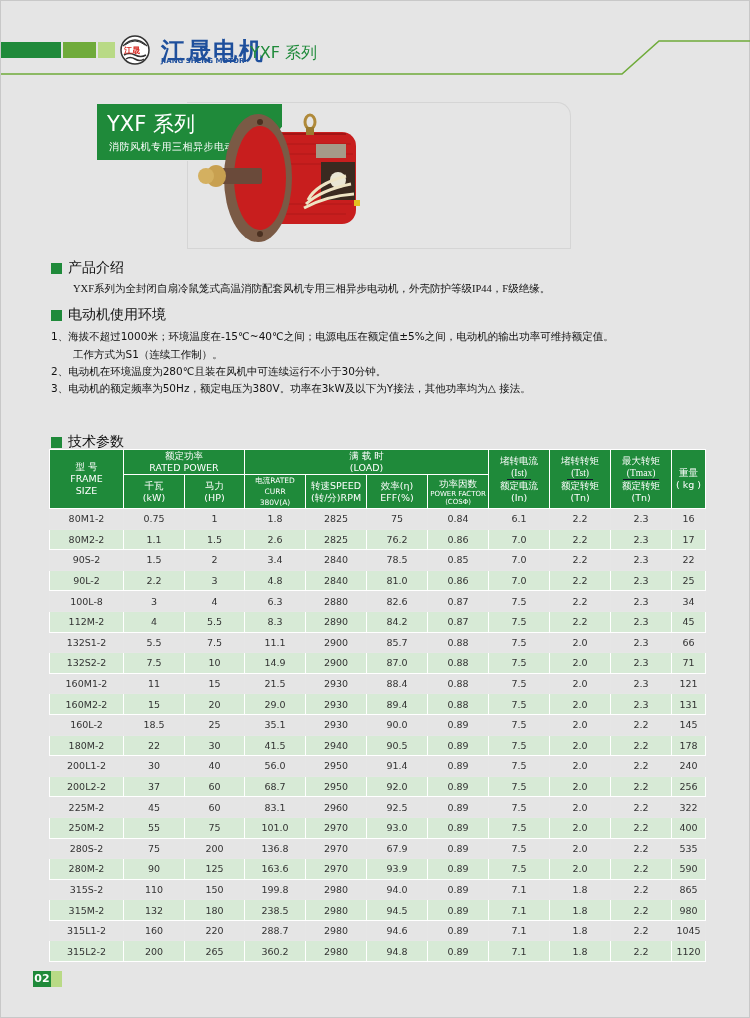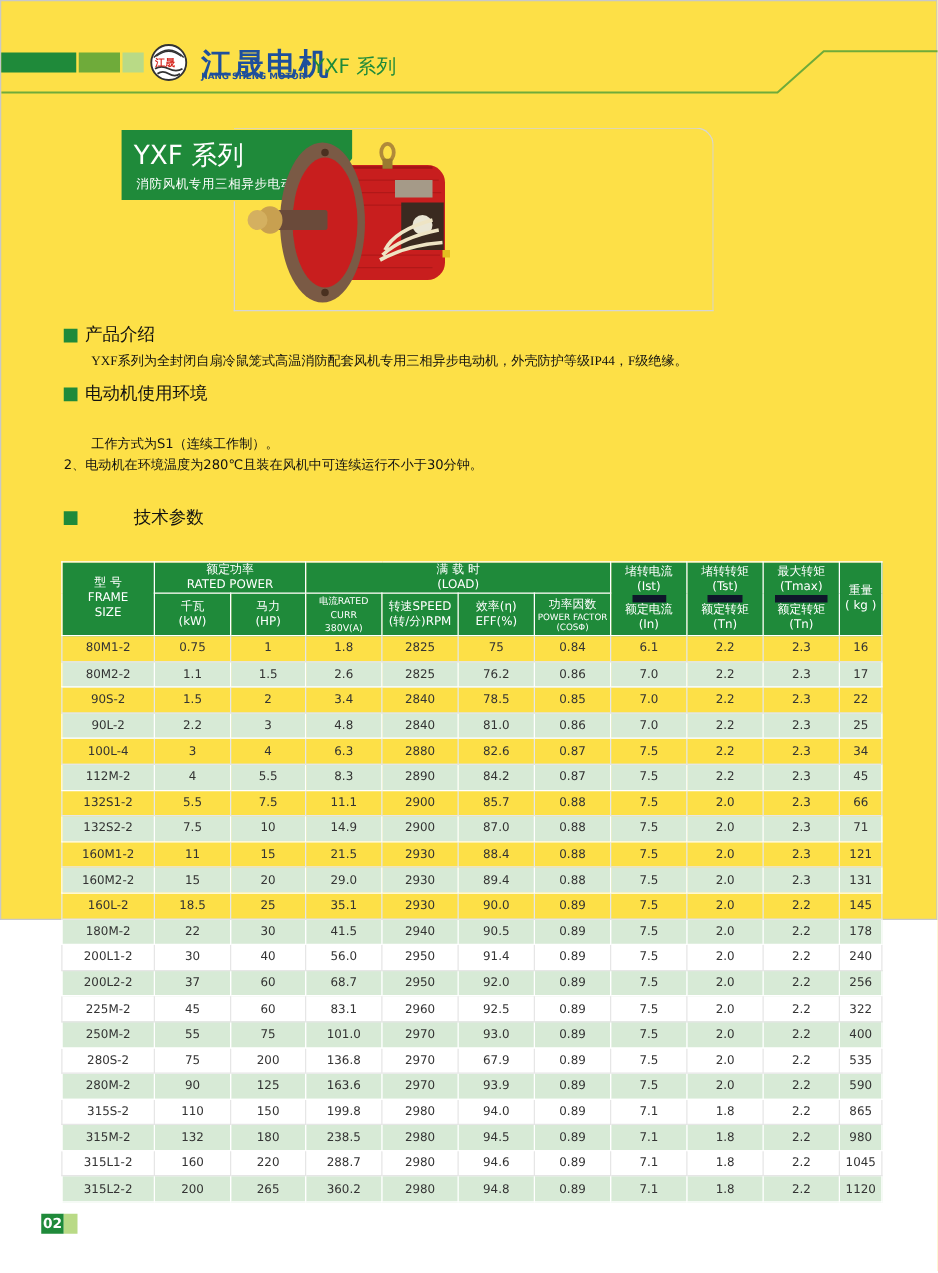--- a/index.html
+++ b/index.html
@@ -1,18 +1,18 @@
 <!DOCTYPE html>
 <html><head>
 <meta charset="utf-8">
 <style>
   * { box-sizing: border-box; margin: 0; padding: 0; }
   html, body { width: 750px; height: 1018px; background: #ffffff; overflow: hidden; }
   body { font-family: "DejaVu Sans", "Liberation Sans", sans-serif; color: #222; position: relative; }
-  .page { position: absolute; left: 0; top: 0; width: 750px; height: 736px; border: 1px solid #c8c8c8; background: #fde047; }
+  .page { position: absolute; left: 0; top: 0; width: 750px; height: 1018px; border: 1px solid #c8c8c8; background: #e5e5e5; }
 
   
   .hdr-bar1 { position: absolute; left: 0; top: 41px; width: 60px; height: 16px; background: #1f8a3a; }
   .hdr-bar2 { position: absolute; left: 62px; top: 41px; width: 33px; height: 16px; background: #6fab3a; }
   .hdr-bar3 { position: absolute; left: 97px; top: 41px; width: 17px; height: 16px; background: #b9da86; }
   .logo { position: absolute; left: 118px; top: 33px; width: 32px; height: 32px; }
   .brand-cn { position: absolute; left: 160px; top: 34px; font-size: 24px; font-weight: bold; color: #1e4f9c; letter-spacing: 2px; font-family: "DejaVu Sans", sans-serif; }
   .brand-en { position: absolute; left: 160px; top: 56px; font-size: 7px; font-weight: bold; color: #1e4f9c; letter-spacing: 0px; }
   .series-title { position: absolute; left: 249px; top: 42px; font-size: 16px; color: #1f8a3a; }
   .hdr-line { position: absolute; left: 0; top: 0; width: 750px; height: 80px; }
@@ -29,21 +29,21 @@
   
   .sec-head { position: absolute; left: 50px; font-size: 14px; color: #111; display: flex; align-items: center; }
   .sec-sq { width: 11px; height: 11px; background: #1f8a3a; margin-right: 6px; display: inline-block; }
   .para { position: absolute; font-size: 10.5px; color: #111; white-space: nowrap; }
 
   
   table.spec { position: absolute; left: 48px; top: 448px; width: 656px; border-collapse: collapse; table-layout: fixed; }
   table.spec th { background: #1f8a3a; color: #fff; font-weight: normal; font-size: 9.5px; line-height: 12px; border: 1px solid #ffffff; text-align: center; padding: 0; }
   table.spec td { font-size: 9.5px; color: #333; text-align: center; height: 20.6px; border: 1px solid #e6e6e6; padding: 0; }
   table.spec tr.alt td { background: #d7ead6; border-color: #ffffff; }
-  .ul { border-bottom: 6px solid #0f172a; display: inline-block; padding: 0 4px; }
+  .ul { border-bottom: 1px solid #0f172a; display: inline-block; padding: 0 4px; font-family: Liberation Serif, serif; }
   .tiny { font-size: 7px; line-height: 8px; }
 
   .pg-num { position: absolute; left: 32px; top: 970px; width: 18px; height: 16px; background: #1f8a3a; color: #fff; font-size: 11px; text-align: center; line-height: 16px; font-weight: bold; }
   .pg-tab { position: absolute; left: 50px; top: 970px; width: 11px; height: 16px; background: #b9da86; }
 </style>
 </head>
 <body>
 
 <div class="page">
 
@@ -104,24 +104,26 @@
   <div class="sec-head" style="top:258px;">
     <span class="sec-sq"></span>
     <span>产品介绍</span>
   </div>
   <div class="para" style="left:72px; top:281px;font-family:Liberation Serif, serif;">YXF系列为全封闭自扇冷鼠笼式高温消防配套风机专用三相异步电动机，外壳防护等级IP44，F级绝缘。</div>
 
   <div class="sec-head" style="top:305px;">
     <span class="sec-sq"></span>
     <span>电动机使用环境</span>
   </div>
+  <div class="para" style="left:50px; top:329px;">1、海拔不超过1000米；环境温度在-15℃~40℃之间；电源电压在额定值±5%之间，电动机的输出功率可维持额定值。</div>
   <div class="para" style="left:72px; top:347px;">工作方式为S1（连续工作制）。</div>
   <div class="para" style="left:50px; top:364px;">2、电动机在环境温度为280℃且装在风机中可连续运行不小于30分钟。</div>
-
-  <div class="sec-head" style="top:404px;gap:39px;">
+  <div class="para" style="left:50px; top:381px;">3、电动机的额定频率为50Hz，额定电压为380V。功率在3kW及以下为Y接法，其他功率均为△ 接法。</div>
+
+  <div class="sec-head" style="top:432px;">
     <span class="sec-sq"></span>
     <span>技术参数</span>
   </div>
 
   <table class="spec">
     <colgroup>
       <col style="width:74px">
         <col style="width:61px">
         <col style="width:60px">
         <col style="width:61px">
@@ -246,21 +248,21 @@
           <td>4.8</td>
           <td>2840</td>
           <td>81.0</td>
           <td>0.86</td>
           <td>7.0</td>
           <td>2.2</td>
           <td>2.3</td>
           <td>25</td>
         </tr>
         <tr>
-          <td>100L-4</td>
+          <td>100L-8</td>
           <td>3</td>
           <td>4</td>
           <td>6.3</td>
           <td>2880</td>
           <td>82.6</td>
           <td>0.87</td>
           <td>7.5</td>
           <td>2.2</td>
           <td>2.3</td>
           <td>34</td>

